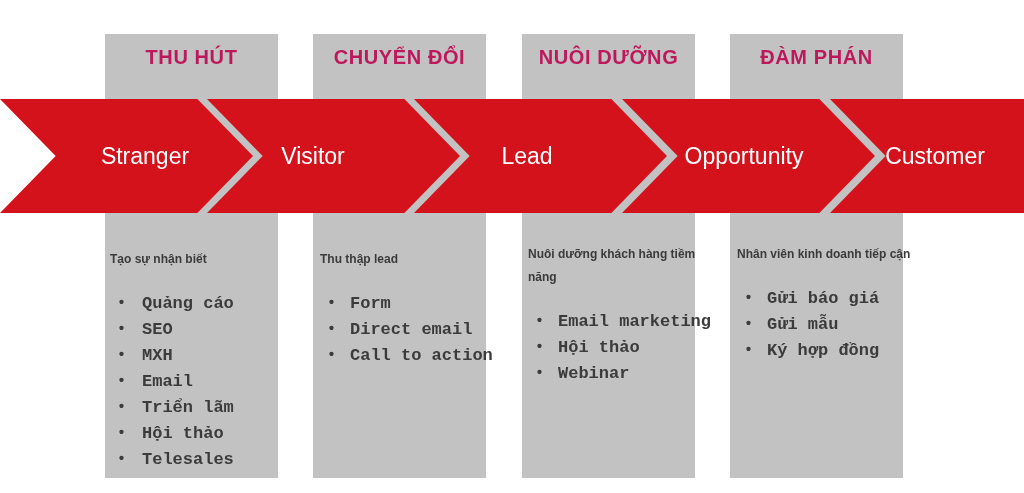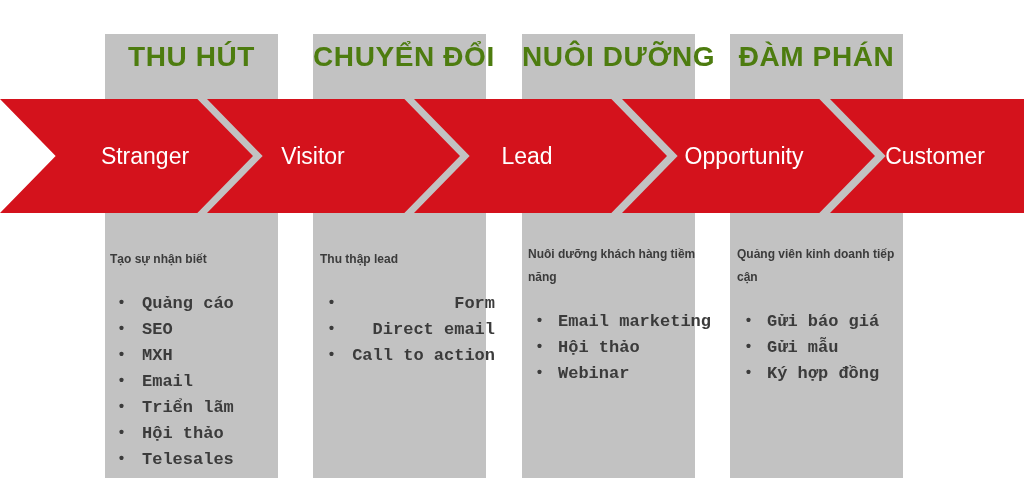--- a/index.html
+++ b/index.html
@@ -30,22 +30,22 @@
   .col-2 { left: 313px; }
   .col-3 { left: 522px; }
   .col-4 { left: 730px; }
 
   
   .stage-header {
     position: absolute;
     top: 44px;
     width: 173px;
     text-align: center;
-    color: #4d7c0f;
-    font-size: 28px;
+    color: #be185d;
+    font-size: 20px;
     font-weight: bold;
     letter-spacing: 0.6px;
     line-height: 26px;
     white-space: nowrap;
   }
   .hdr-1 { left: 105px; }
   .hdr-2 { left: 313px; }
   .hdr-3 { left: 522px; }
   .hdr-4 { left: 730px; }
 
@@ -128,21 +128,21 @@
     position: absolute;
     left: 7px;
     top: 0;
     font-size: 15px;
     line-height: 26px;
     color: #3b3b3b;
   }
   
   .body-3 .col-list li,
   .body-4 .col-list li { padding-left: 30px; }
-  .body-2 .col-list li { padding-left: 30px; text-align: right; }
+  .body-2 .col-list li { padding-left: 30px; }
 </style>
 </head>
 <body>
 
 <div id="canvas">
 
   <div class="column col-1"></div>
   <div class="column col-2"></div>
   <div class="column col-3"></div>
   <div class="column col-4"></div>
@@ -191,21 +191,21 @@
   <div class="col-body body-3">
     <p class="col-intro">Nuôi dưỡng khách hàng tiềm năng</p>
     <ul class="col-list">
       <li>Email marketing</li>
       <li>Hội thảo</li>
       <li>Webinar</li>
     </ul>
   </div>
 
   <div class="col-body body-4">
-    <p class="col-intro">Quảng viên kinh doanh tiếp cận</p>
+    <p class="col-intro">Nhân viên kinh doanh tiếp cận</p>
     <ul class="col-list">
       <li>Gửi báo giá</li>
       <li>Gửi mẫu</li>
       <li>Ký hợp đồng</li>
     </ul>
   </div>
 
 </div>
 
 </body></html>

